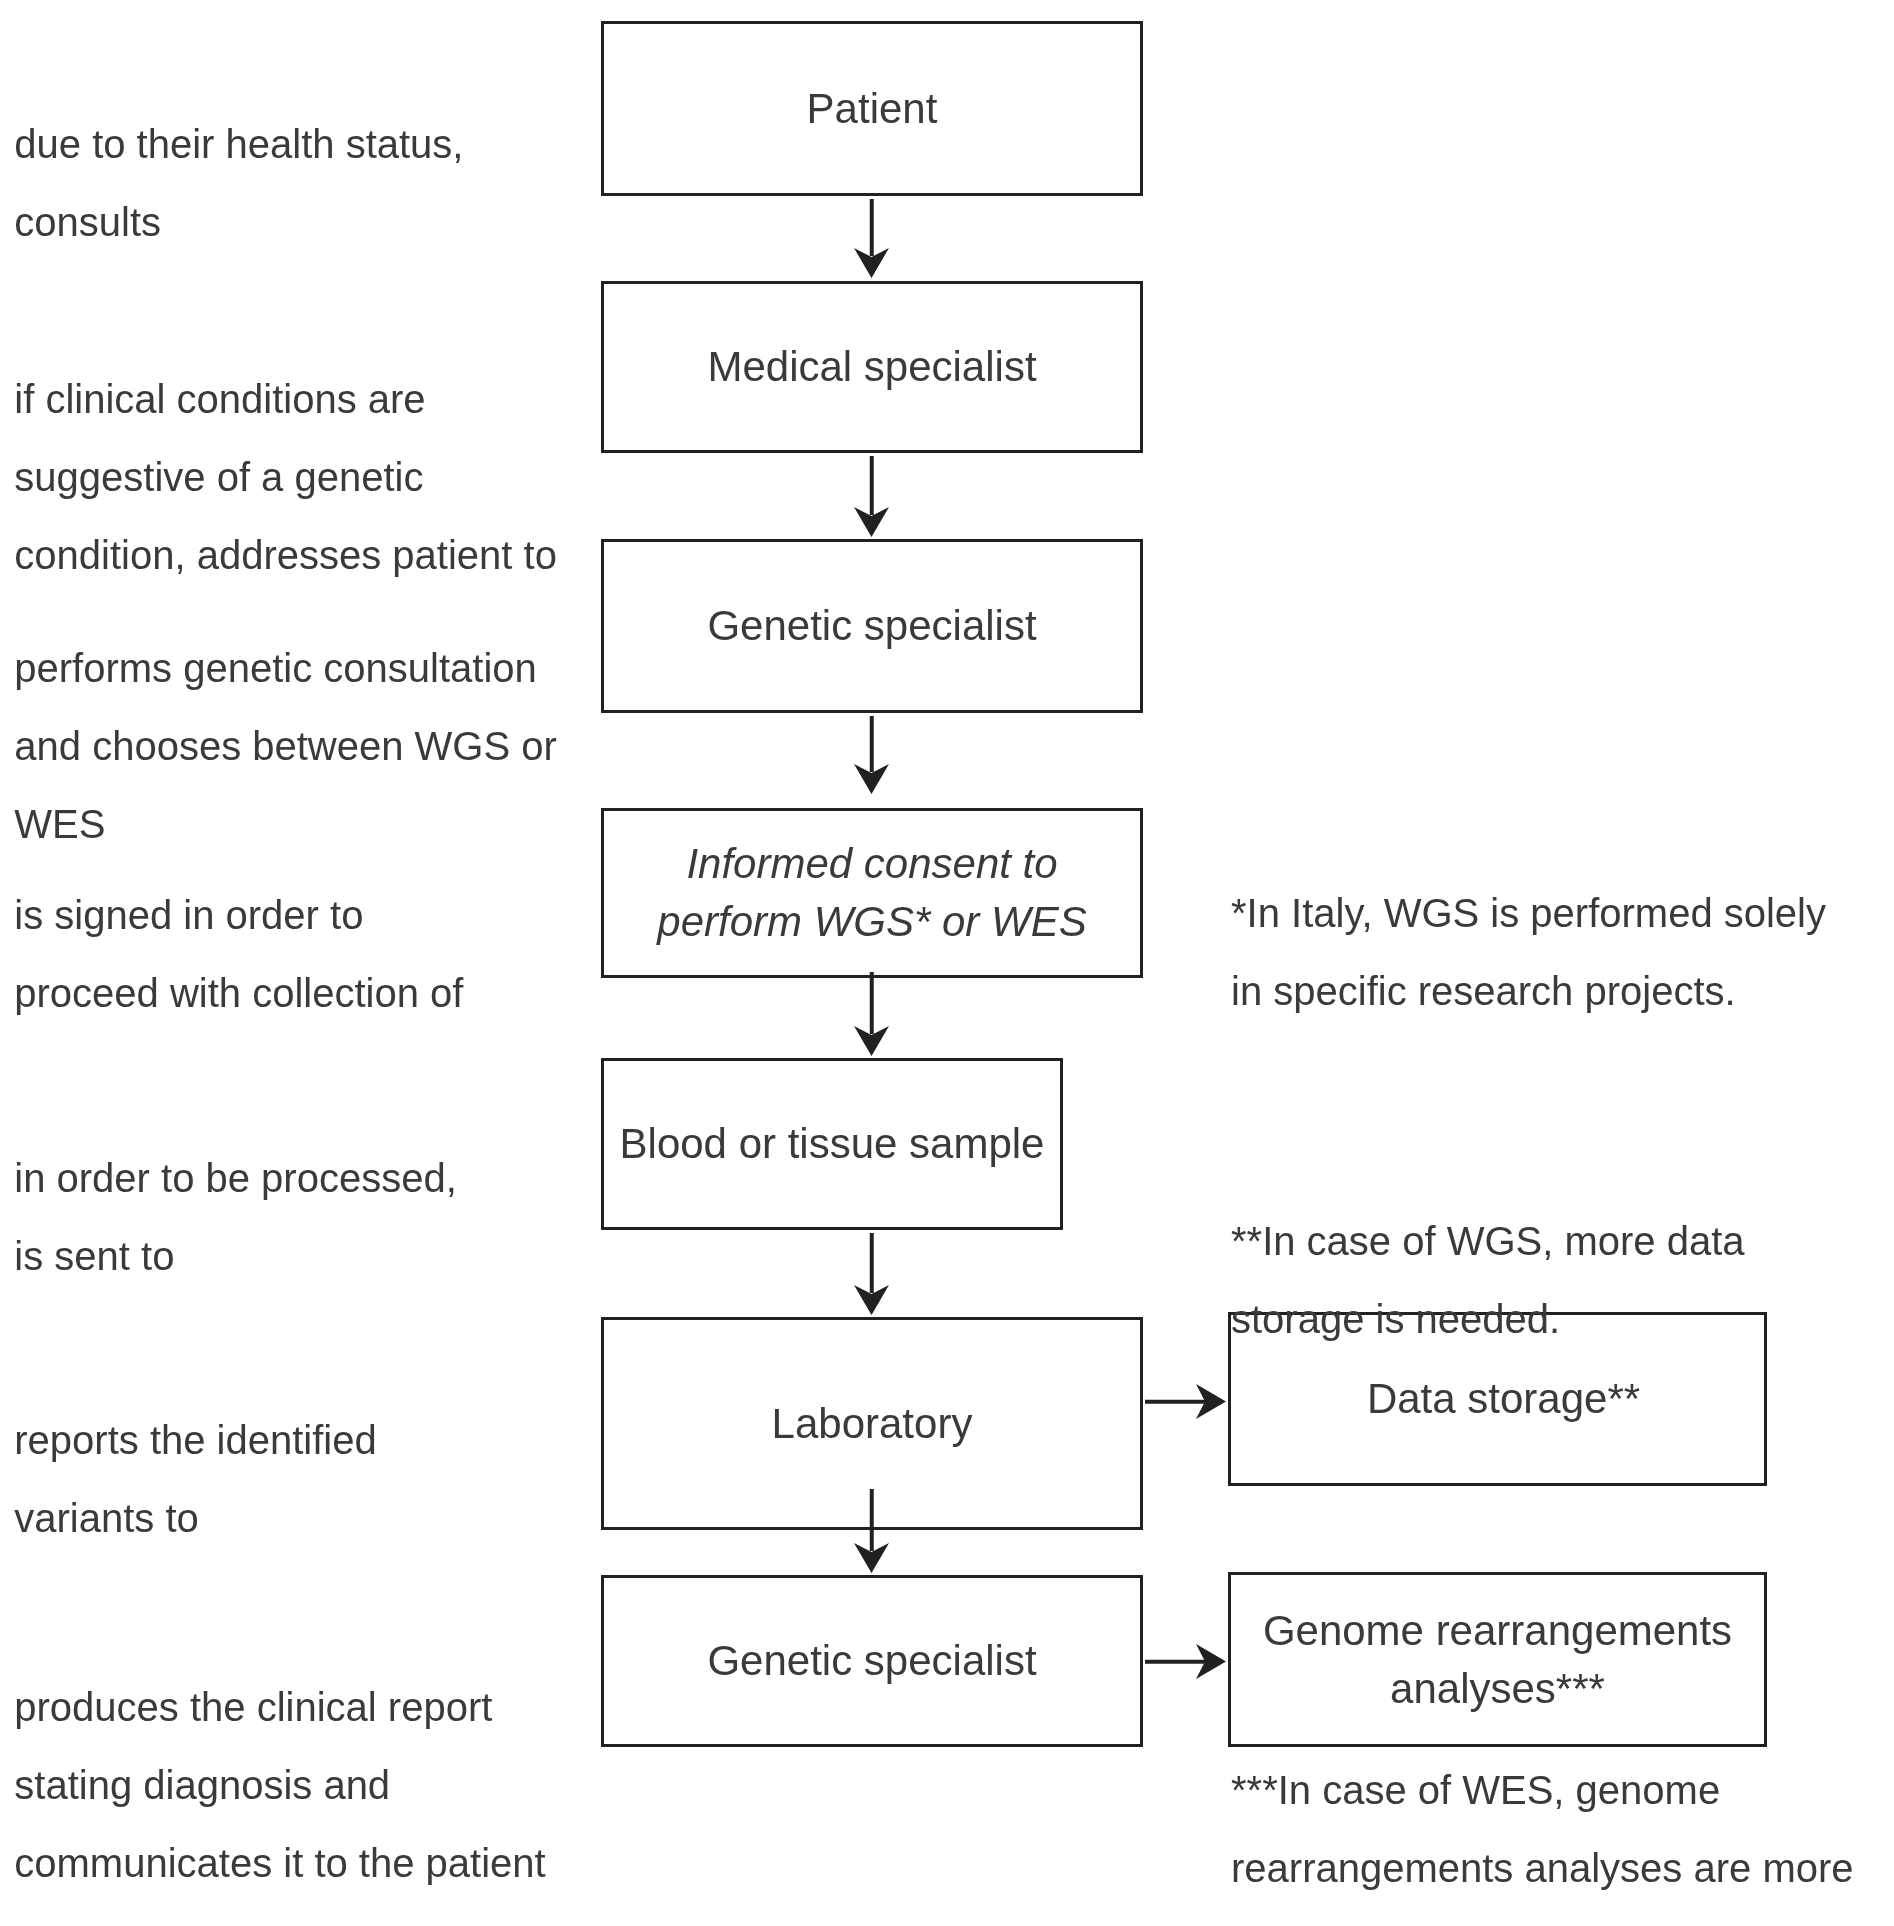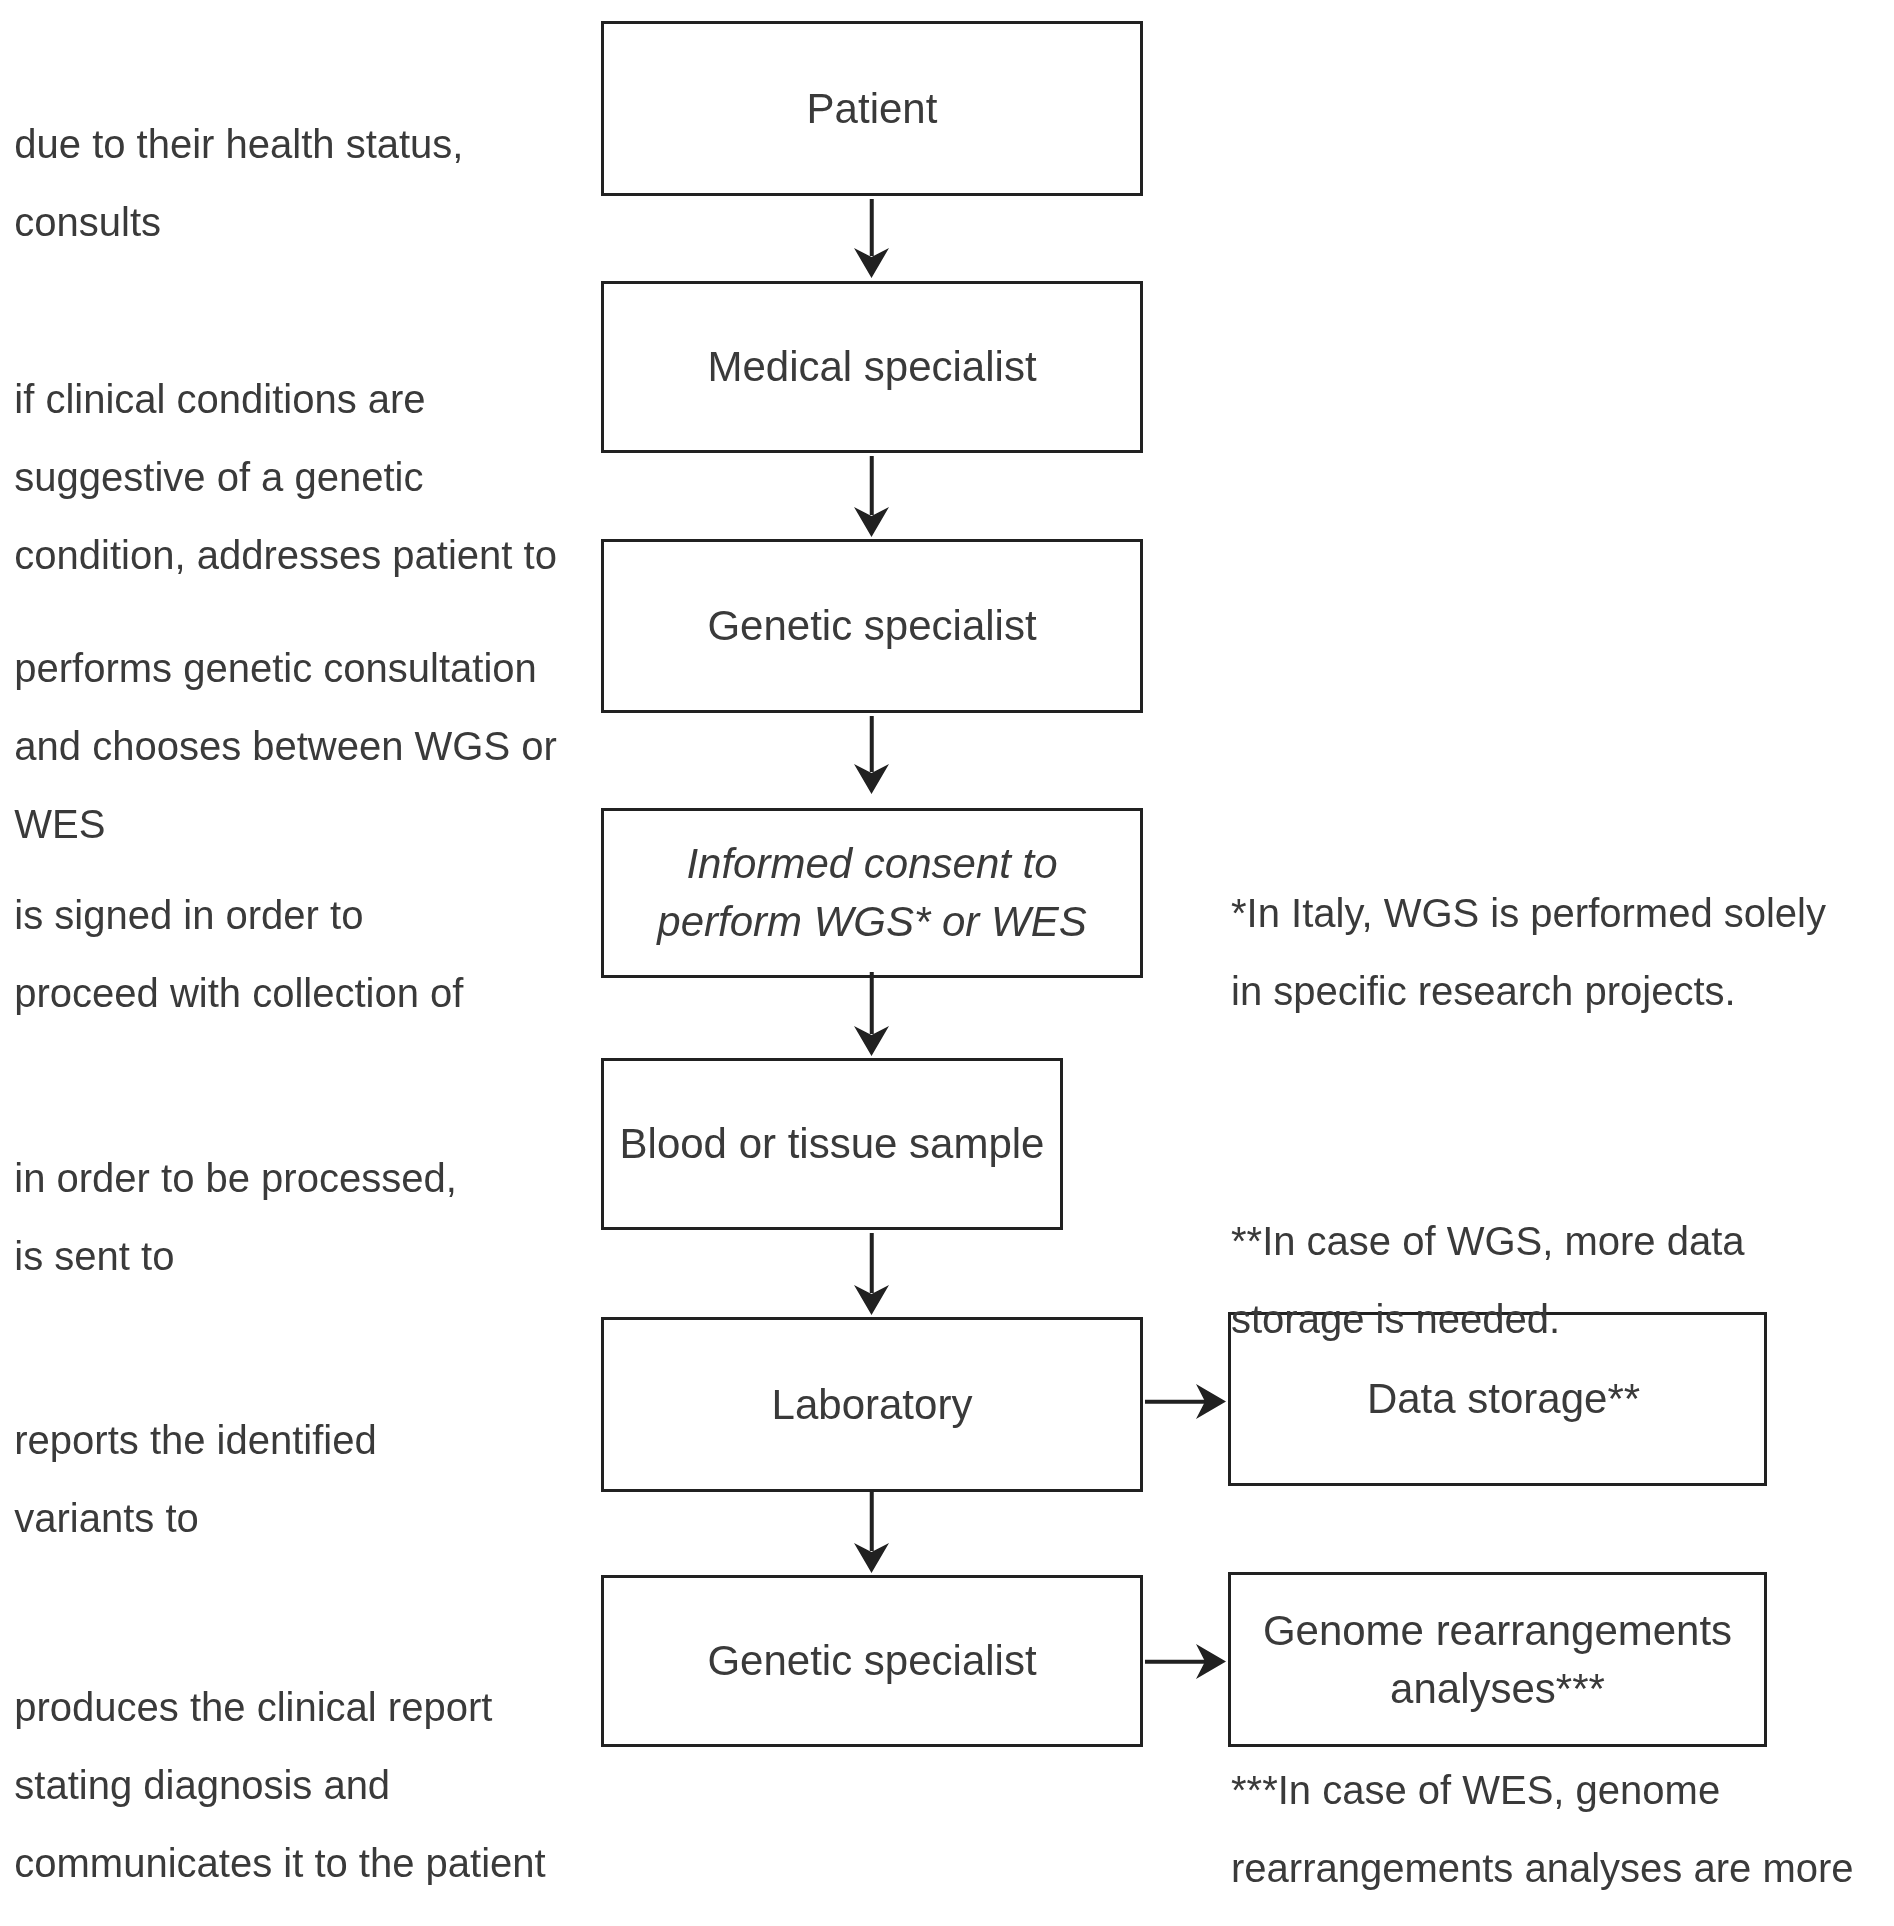--- a/index.html
+++ b/index.html
@@ -95,21 +95,21 @@
   <div class="note" style="left:14.3px; top:1644px;margin-top:24px;">produces the clinical report
 stating diagnosis and
 communicates it to the patient</div>
 
   <div class="node" style="left:601px; top:21.4px;   width:542px; height:175px;">Patient</div>
   <div class="node" style="left:601px; top:281px;  width:542px; height:172px;">Medical specialist</div>
   <div class="node" style="left:601px; top:539px;  width:542px; height:174px;">Genetic specialist</div>
   <div class="node" style="left:601px; top:808px; width:542px; height:170px;font-style:italic;">Informed consent to
 perform WGS* or WES</div>
   <div class="node" style="left:601px; top:1058px; width:462px; height:172px;">Blood or tissue sample</div>
-  <div class="node" style="left:601px; top:1317px; width:542px; height:175px;">Laboratory</div>
+  <div class="node" style="left:601px; top:1317px; width:542px; height:213px;">Laboratory</div>
   <div class="node" style="left:601px; top:1575px; width:542px; height:172px;">Genetic specialist</div>
 
   <div class="node" style="left:1228px; top:1312px; width:539px; height:174px;padding-left:12px;">Data storage**</div>
   <div class="node" style="left:1228px; top:1572px; width:539px; height:175px;">Genome rearrangements
 analyses***</div>
 
   <div class="varrow" style="left:854px; top:199px;  height:79px;">
       <div class="stem"></div>
       <div class="head"></div>
     </div>

